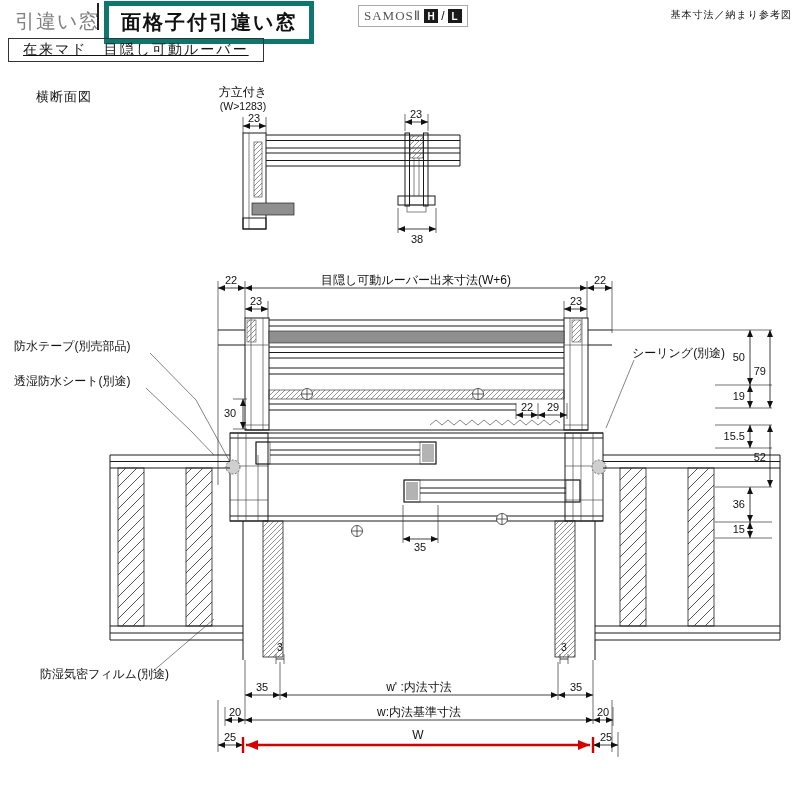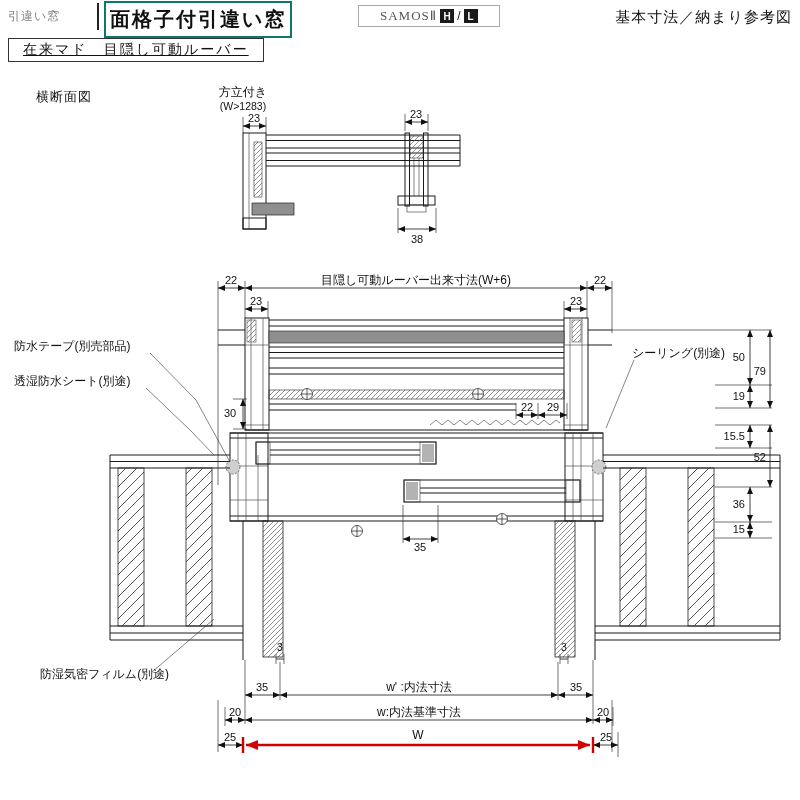--- a/index.html
+++ b/index.html
@@ -1,29 +1,29 @@
 <!DOCTYPE html>
 <html><head>
 <meta charset="utf-8">
 <style>
   html,body{margin:0;padding:0;}
   body{width:800px;height:800px;position:relative;background:#fff;
        font-family:"Liberation Sans",sans-serif;color:#111;overflow:hidden;}
-  .cat{position:absolute;left:8px;top:8px;font-size:12px;color:#7f7f7f;letter-spacing:1px;}
+  .cat{position:absolute;left:15px;top:8px;font-size:20px;color:#7f7f7f;letter-spacing:1px;}
   .vbar{position:absolute;left:97px;top:3px;width:2px;height:27px;background:#222;}
-  .tbox{position:absolute;left:104px;top:1px;height:37px;border:2px solid #0f766e;
-        display:flex;align-items:center;padding:0 4px;box-sizing:border-box;}
+  .tbox{position:absolute;left:104px;top:1px;height:43px;border:5px solid #0f766e;
+        display:flex;align-items:center;padding:0 12px;box-sizing:border-box;}
   .title{font-size:20px;font-weight:bold;letter-spacing:2px;color:#111;white-space:nowrap;}
   .brandbox{position:absolute;left:358px;top:5px;height:22px;display:flex;align-items:center;
-            gap:3px;border:1px solid #aaa;padding:0 21px;box-sizing:border-box;}
+            gap:3px;border:1px solid #aaa;padding:0 5px;box-sizing:border-box;}
   .brand{font-size:13px;color:#555;letter-spacing:1px;font-family:"Liberation Serif",serif;}
   .badge{width:14px;height:14px;background:#1a1a1a;color:#fff;font-size:10px;font-weight:bold;
          display:flex;align-items:center;justify-content:center;}
   .sep{font-size:12px;color:#111;}
-  .corner{position:absolute;right:8px;top:8px;font-size:15px;color:#111;letter-spacing:1px;margin-left:37px;}
+  .corner{position:absolute;right:8px;top:8px;font-size:10px;color:#111;letter-spacing:1px;margin-left:37px;}
   .subbox{position:absolute;left:8px;top:38px;border:1px solid #333;padding:2px 14px;
           font-size:14px;letter-spacing:2px;white-space:nowrap;text-decoration:underline;}
   .viewlbl{position:absolute;left:8px;top:88px;font-size:13px;letter-spacing:1px;margin-left:28px;}
   svg.draw{position:absolute;left:0;top:0;}
   svg text{fill:#111;font-size:11px;font-family:"Liberation Sans",sans-serif;}
   svg text.lbl{font-size:12px;}
   svg text.t10{font-size:10.5px;}
   .mid{text-anchor:middle;}
   .end{text-anchor:end;}
   .ln{stroke:#1a1a1a;stroke-width:1;fill:none;}

